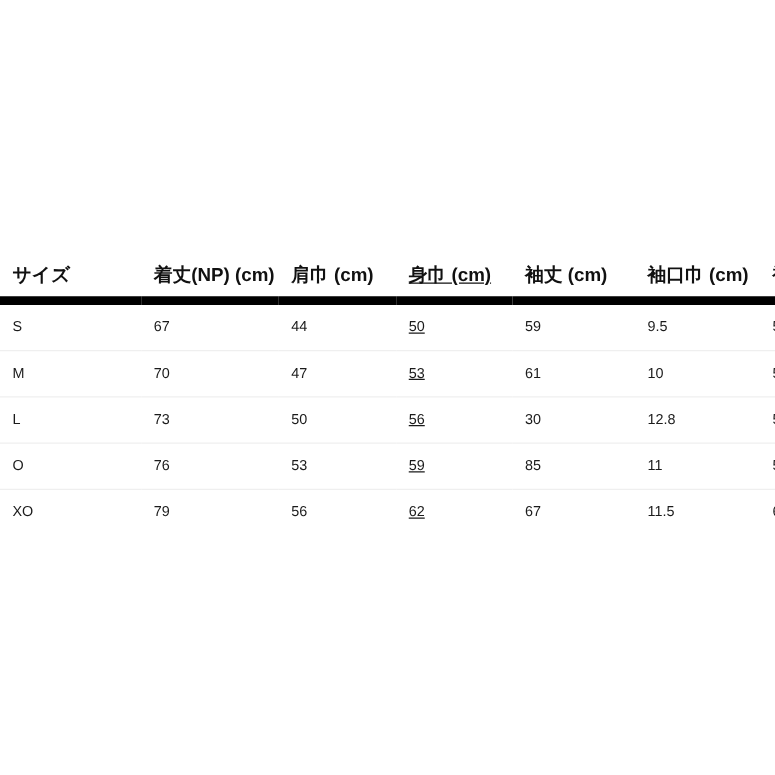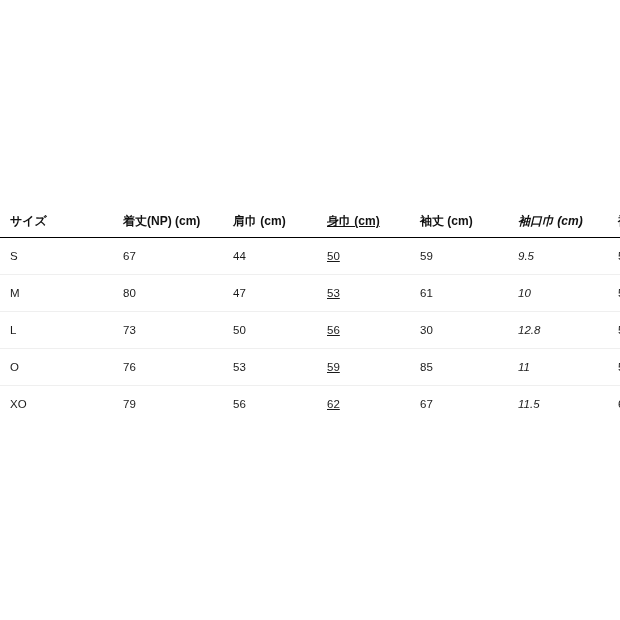--- a/index.html
+++ b/index.html
@@ -46,23 +46,23 @@
     vertical-align: middle;
     padding: 0;
     height: 36px;
     line-height: 36px;
     white-space: nowrap;
     overflow: hidden;
   }
 
   table.size-table thead th {
     font-weight: bold;
-    font-size: 12px;
+    font-size: 15px;
     color: #111111;
-    border-bottom: 1px solid #000000;
+    border-bottom: 7px solid #000000;
     height: 32px;
     line-height: 32px;
   }
 
   table.size-table tbody tr td {
     font-weight: normal;
     font-size: 11.5px;
     color: #1b1b1b;
     border-bottom: 1px solid #efefef;
   }
@@ -70,21 +70,21 @@
   table.size-table tbody tr:last-child td {
     border-bottom: none;
   }
 
   
   .col-size   { width: 103px; padding-left: 10px !important; }
   .col-c1     { width: 100px; padding-left: 10px !important; }
   .col-c2     { width:  84px; padding-left: 10px !important; }
   .col-c3     { width:  83px; padding-left: 10px !important; text-decoration: underline; }
   .col-c4     { width:  88px; padding-left: 10px !important; }
-  .col-c5     { width:  90px; padding-left: 10px !important; font-style: italic; }
+  .col-c5     { width:  90px; padding-left: 10px !important; }
   .col-c6     { width:  72px; padding-left: 10px !important; }
 </style>
 </head>
 <body>
 
 <div id="size-chart-page">
 
   <div id="size-table-wrap">
     <table class="size-table">
 
@@ -109,21 +109,21 @@
           <td class="col-c2">44</td>
           <td class="col-c3">50</td>
           <td class="col-c4">59</td>
           <td class="col-c5">9.5</td>
           <td class="col-c6">50</td>
 
         </tr>
 
         <tr>
           <td class="col-size">M</td>
-          <td class="col-c1">80</td>
+          <td class="col-c1">70</td>
           <td class="col-c2">47</td>
           <td class="col-c3">53</td>
           <td class="col-c4">61</td>
           <td class="col-c5">10</td>
           <td class="col-c6">53</td>
 
         </tr>
 
         <tr>
           <td class="col-size">L</td>

